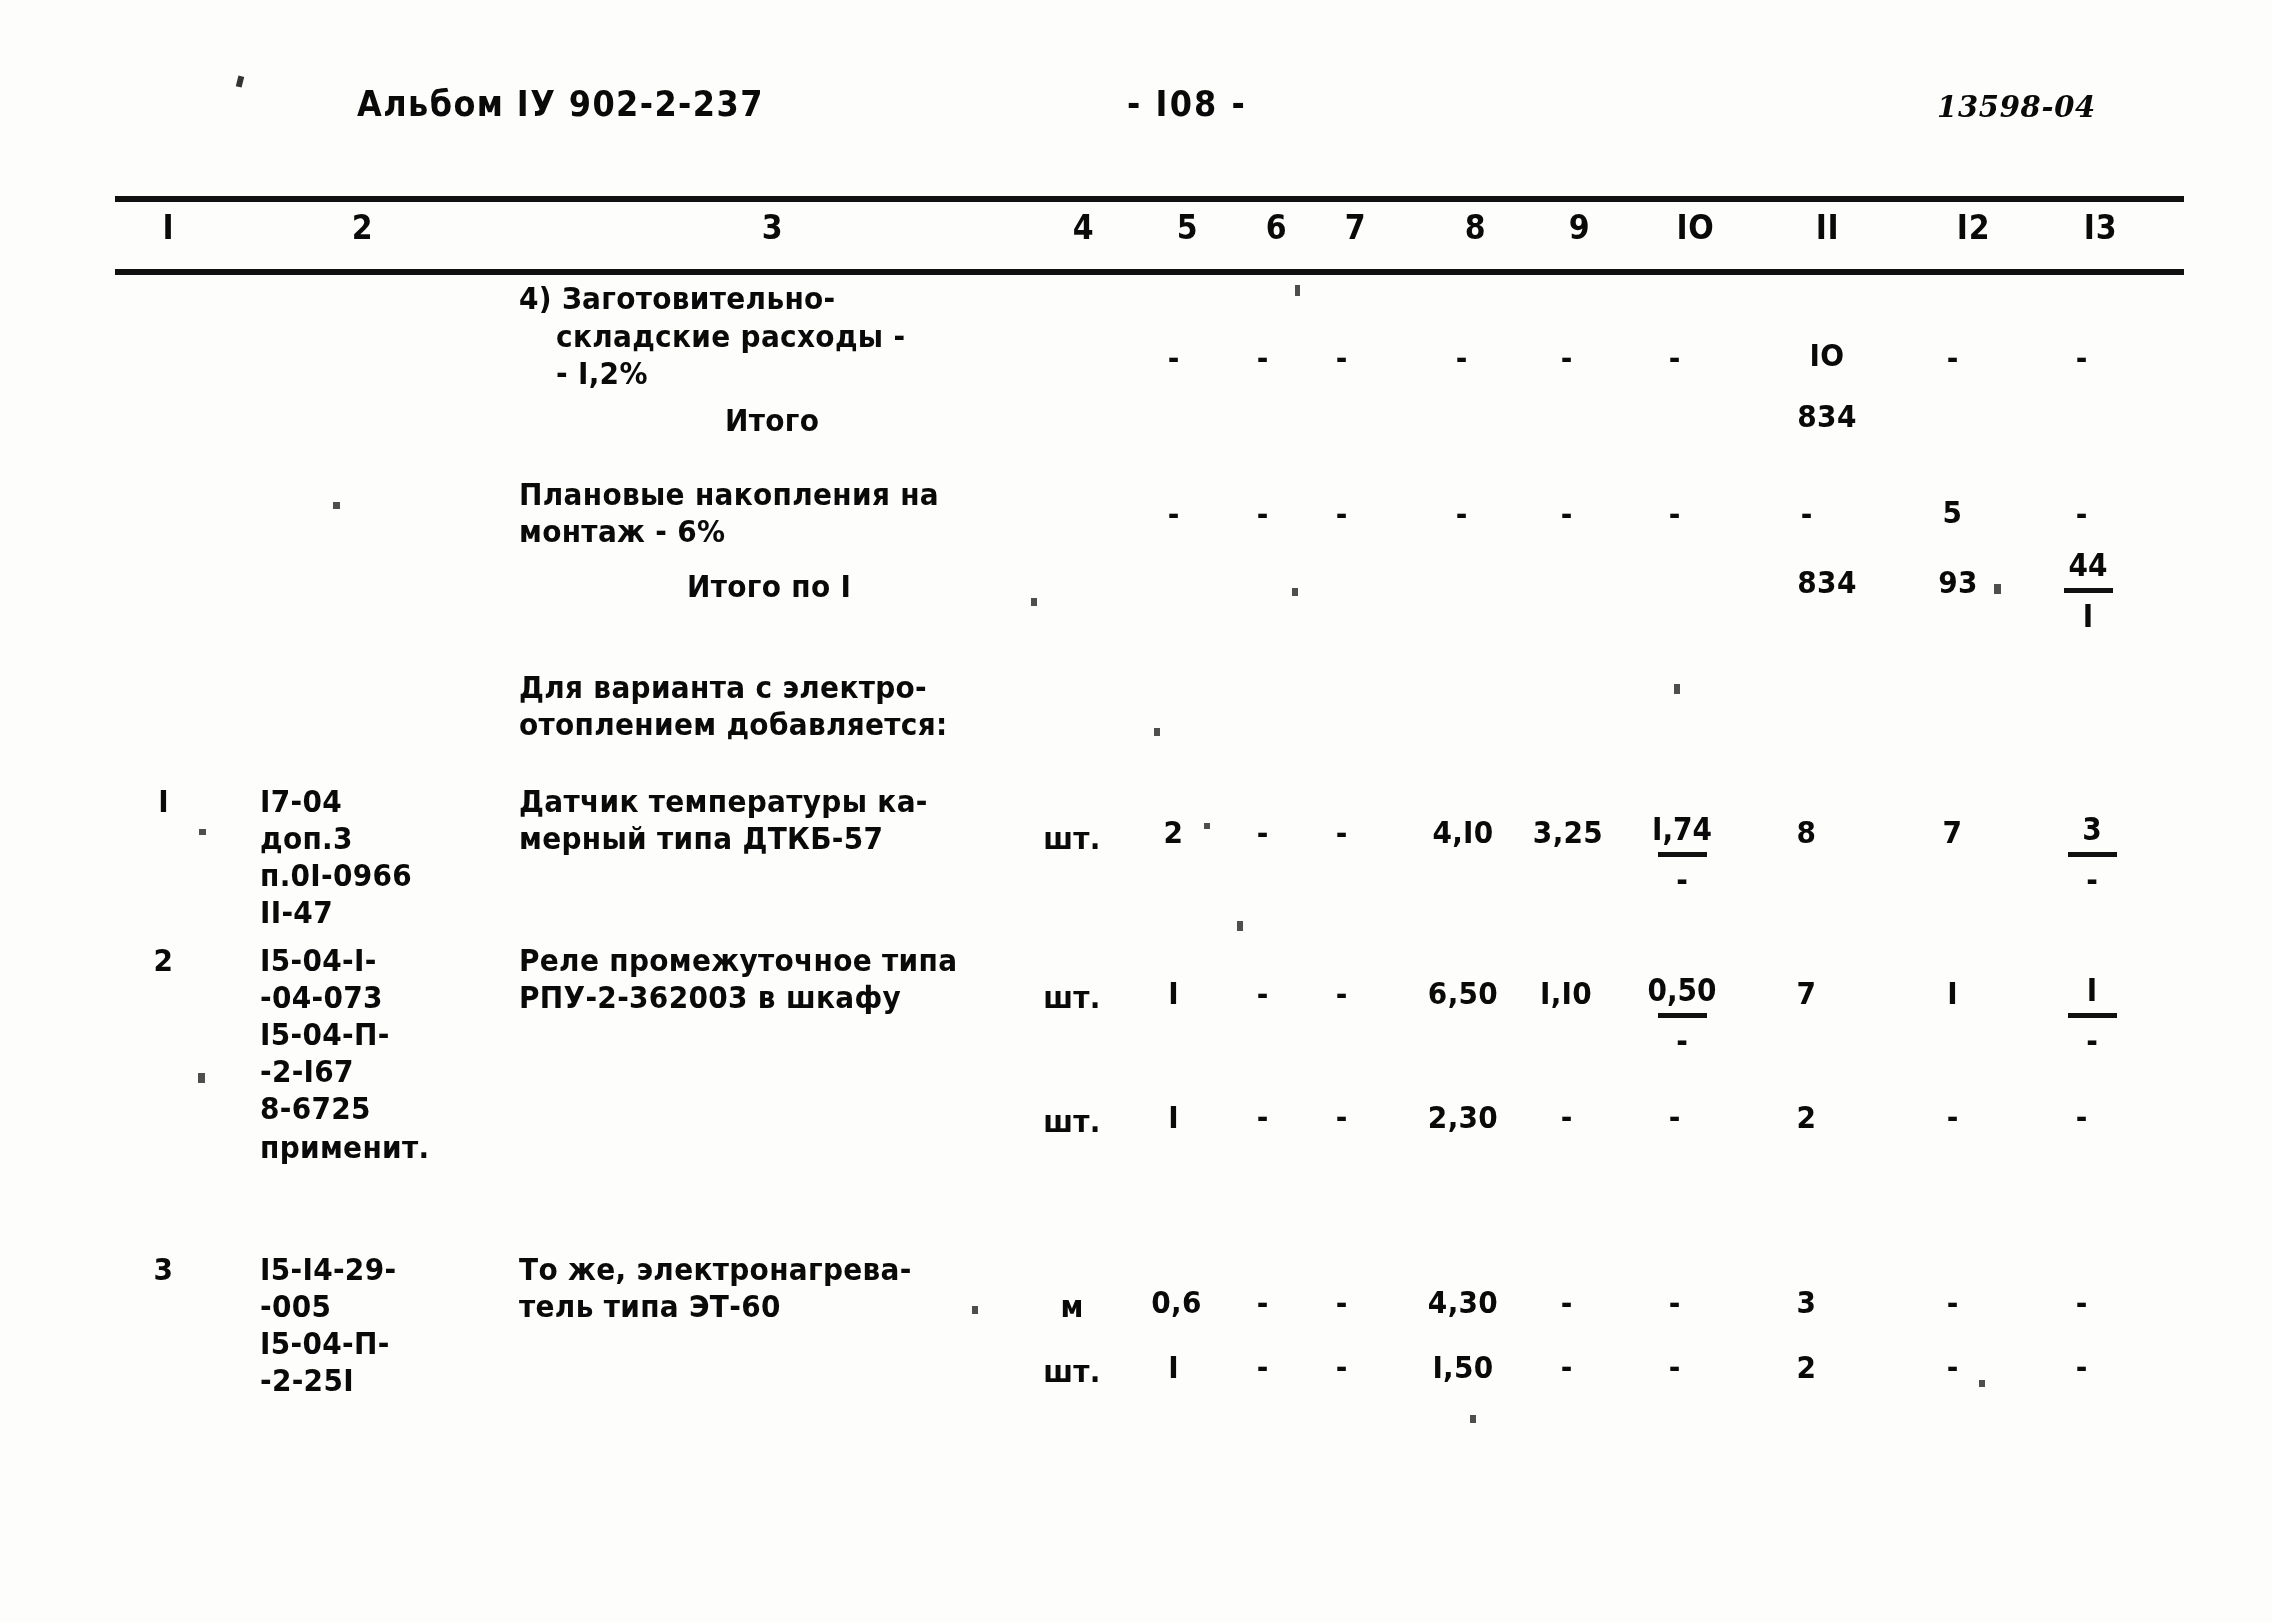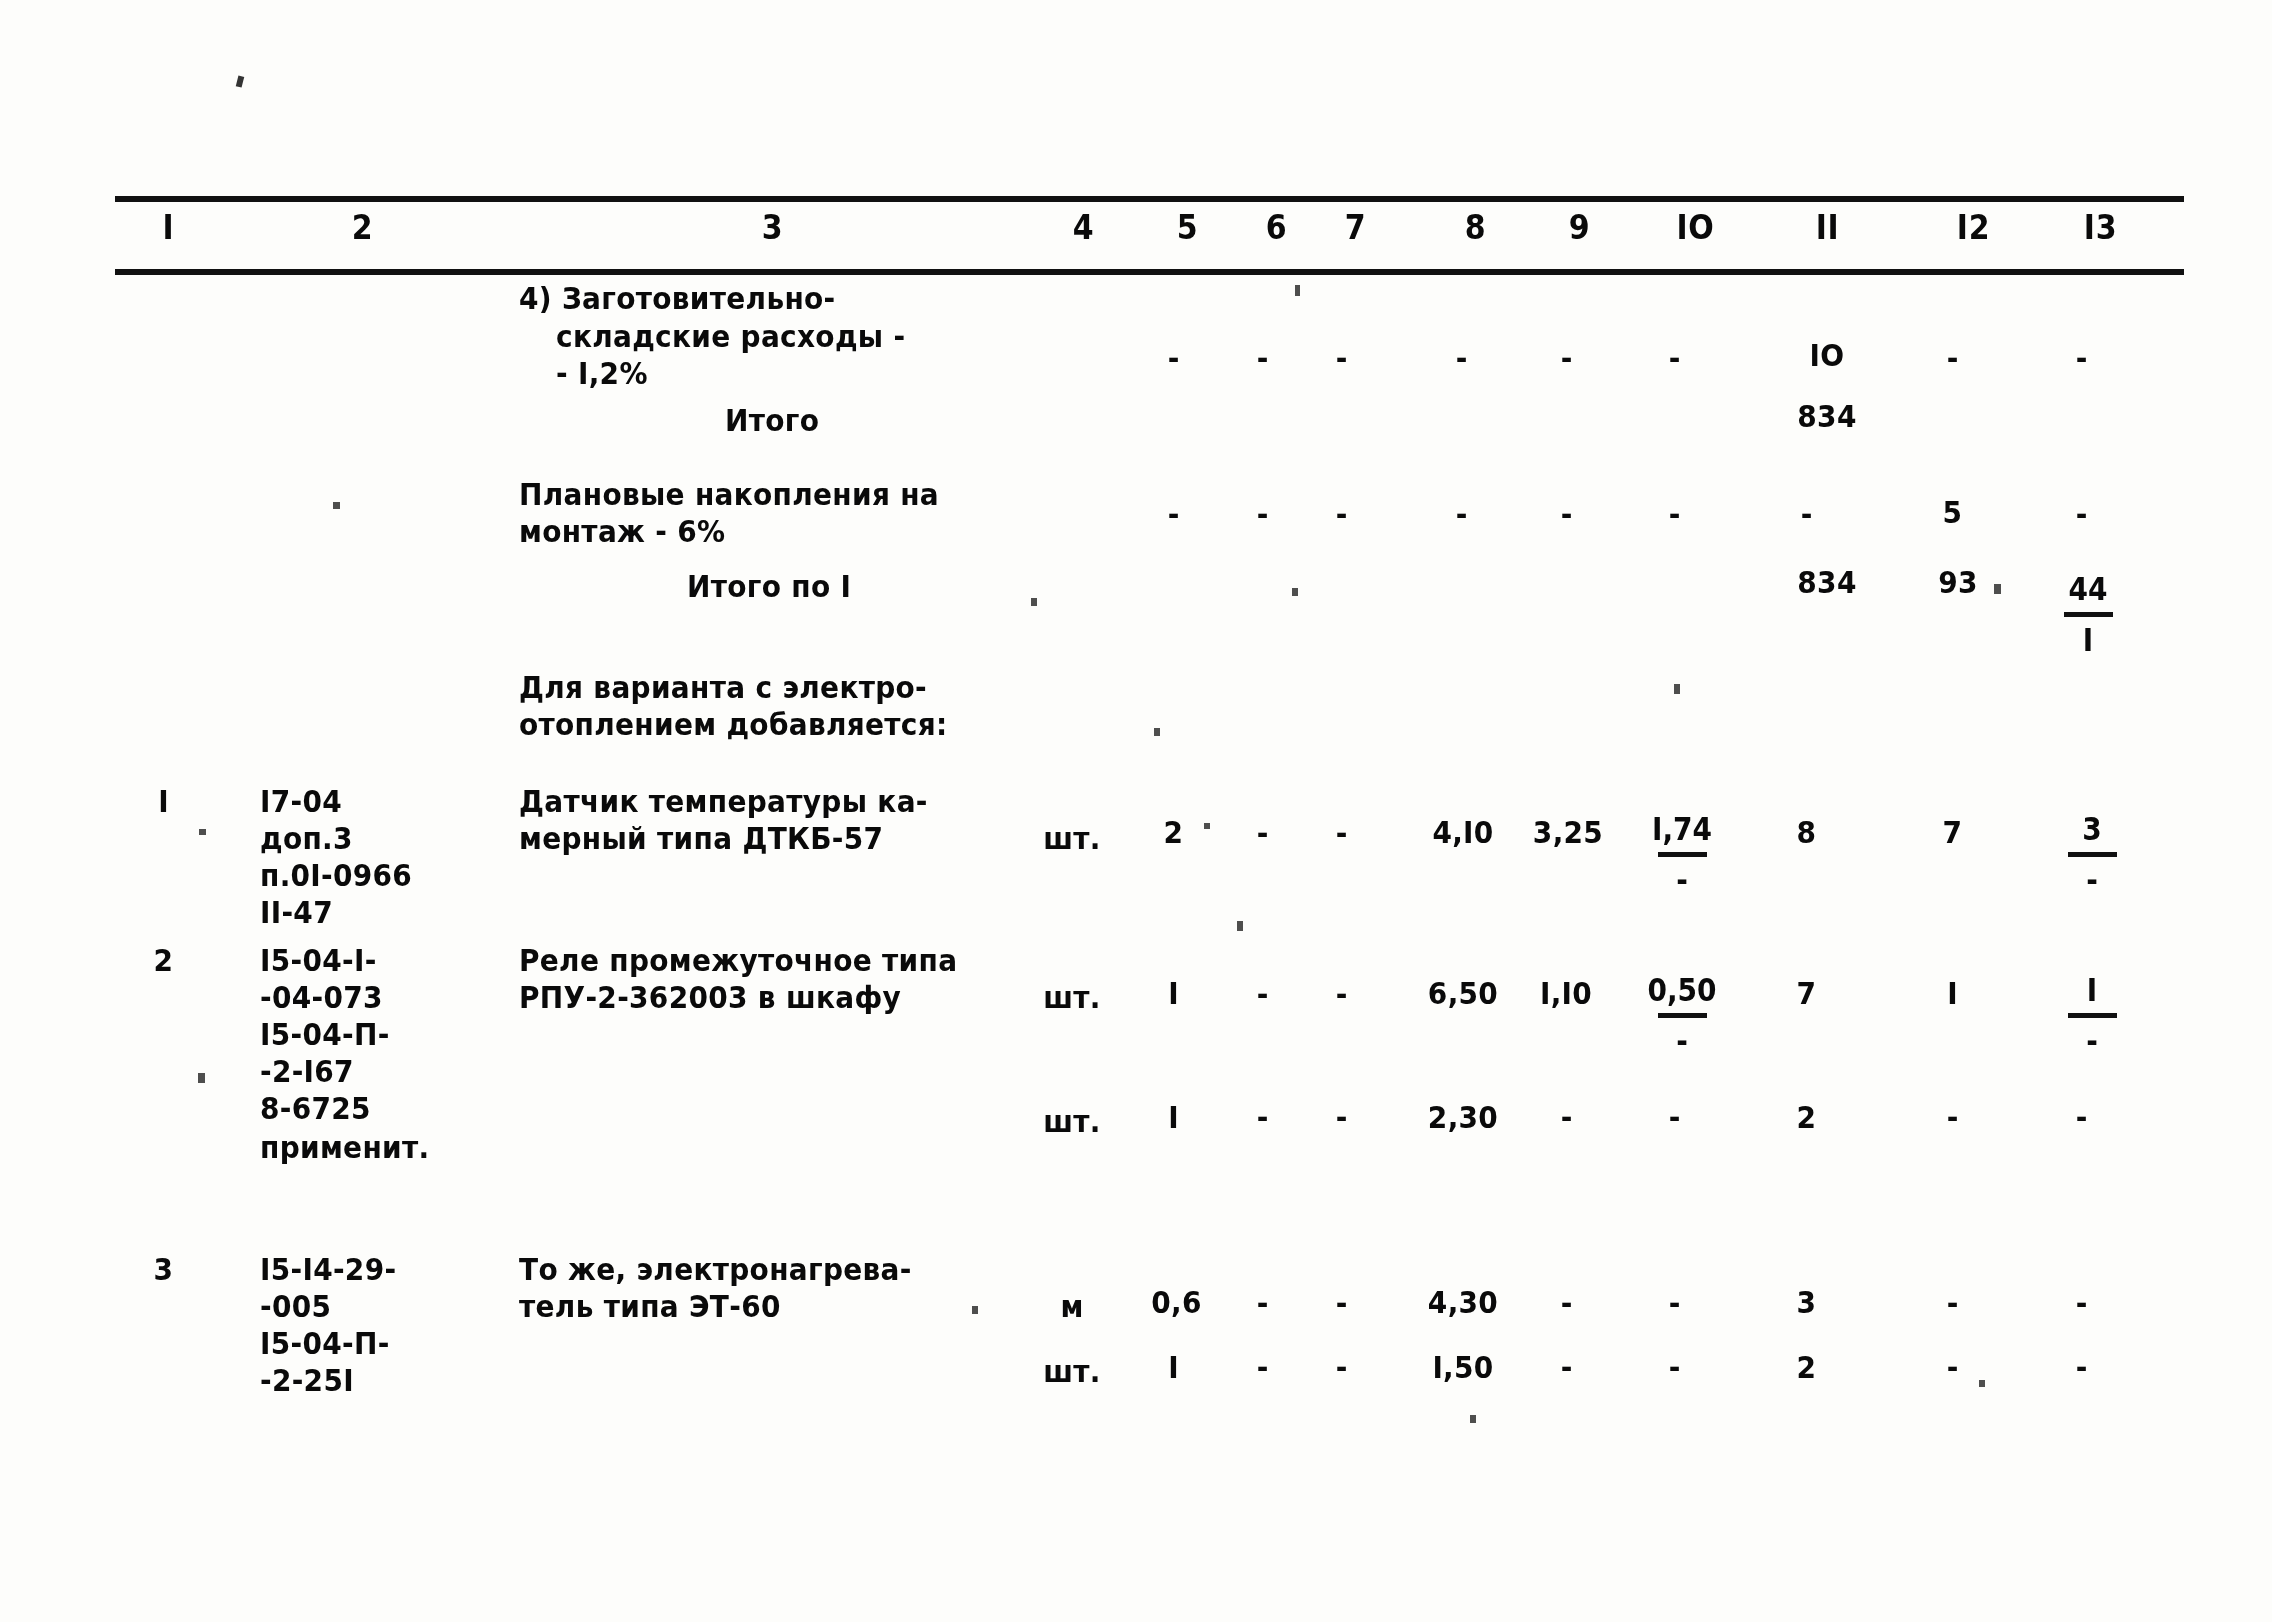--- a/index.html
+++ b/index.html
@@ -155,20 +155,25 @@
     position: absolute;
     background: #222;
     opacity: .8;
   }
 </style>
 </head>
 <body>
 
 <div class="page">
 
+  <div class="top-header">
+    <div class="album-ref">Альбом IУ 902-2-237</div>
+    <div class="page-number">- I08 -</div>
+    <div class="doc-code">13598-04</div>
+  </div>
   <div class="stray-mark"></div>
 
   <div class="rule top"></div>
   <div class="rule bottom"></div>
 
   <div class="colnums">
     <span style="left:148px;  width:41px;">I</span>
     <span style="left:342px;  width:41px;">2</span>
     <span style="left:752px; width:41px;">3</span>
     <span style="left:1063px; width:41px;">4</span>
@@ -211,21 +216,21 @@
     <div class="dash" style="left:1441px; top:221px; width:41px;">-</div>
     <div class="dash" style="left:1546px; top:221px; width:41px;">-</div>
     <div class="dash" style="left:1654px; top:221px; width:41px;">-</div>
     <div class="dash" style="left:1786px; top:221px; width:41px;">-</div>
     <div class="cell center" style="left:1932px; top:217px; width:41px;">5</div>
     <div class="dash" style="left:2061px; top:221px; width:41px;">-</div>
 
     <div class="cell" style="left:687px; top:291px;">Итого по I</div>
     <div class="cell center" style="left:1772px; top:287px; width:110px;">834</div>
     <div class="cell center" style="left:1917px; top:287px; width:82px;">93</div>
-    <div class="frac" style="left:2047px; top:296px; width:82px;">
+    <div class="frac" style="left:2047px; top:272px; width:82px;">
       <span class="num">44</span>
       <span class="bar"></span>
       <span class="den">I</span>
     </div>
 
     <div class="cell" style="left:519px; top:392px;">Для варианта с электро-</div>
     <div class="cell" style="left:519px; top:429px;">отоплением добавляется:</div>
 
     <div class="cell center" style="left:143px; top:506px; width:41px;">I</div>
     <div class="cell" style="left:260px; top:506px;">I7-04</div>

